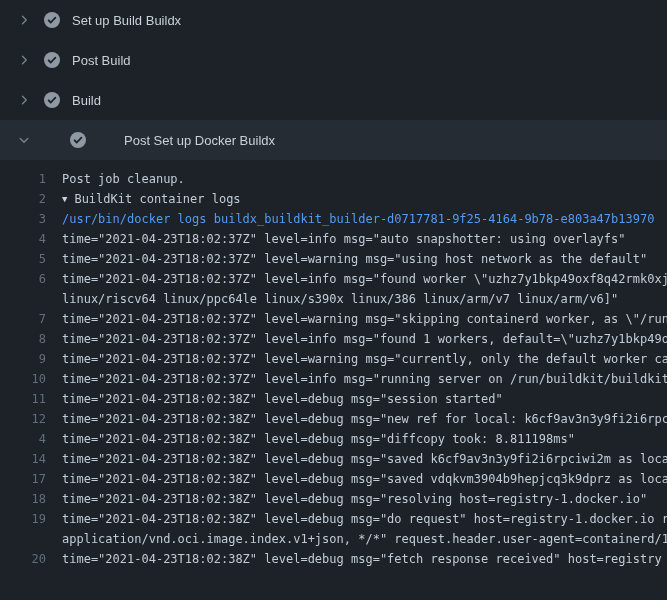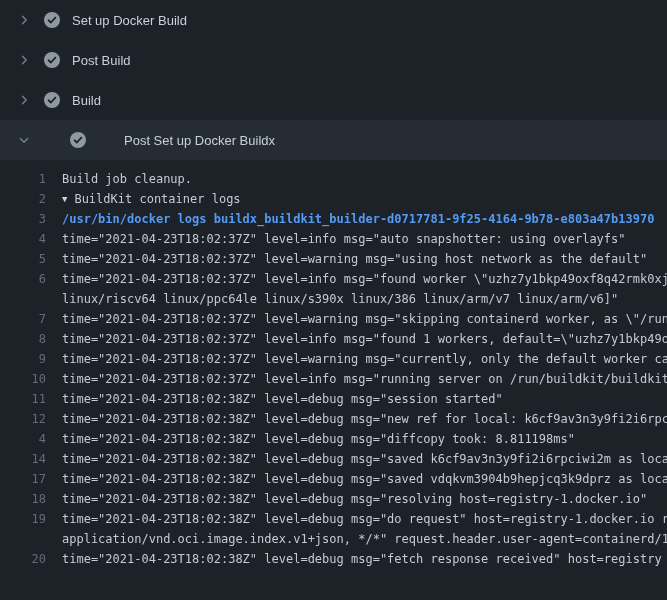--- a/index.html
+++ b/index.html
@@ -71,21 +71,21 @@
     user-select: none;
   }
   .txt {
     margin-left: 16px;
     color: var(--log-text);
     overflow: hidden;
     white-space: pre;
   }
   .log-line.command .txt {
     color: var(--command-text);
-    font-weight: bold;
+    font-weight: normal;
   }
   .toggle {
     display: inline-block;
     font-size: 9px;
     margin-right: 7px;
     color: var(--section-label);
     vertical-align: 1px;
     cursor: pointer;
   }
 </style>
@@ -99,21 +99,21 @@
           <svg viewBox="0 0 16 16" width="12" height="12">
             <path d="M6 3l5 5-5 5" fill="none" stroke="currentColor" stroke-width="1.8" stroke-linecap="round" stroke-linejoin="round"></path>
           </svg>
         </span>
         <span class="check">
           <svg viewBox="0 0 16 16" width="16" height="16">
             <circle cx="8" cy="8" r="8" fill="#8f99a3"></circle>
             <path d="M4.6 8.3l2.2 2.2 4.6-4.8" fill="none" stroke="#1d2128" stroke-width="1.8" stroke-linecap="round" stroke-linejoin="round"></path>
           </svg>
         </span>
-        <span class="section-label">Set up Docker Build</span>
+        <span class="section-label">Set up Build Buildx</span>
       </div>
       <div class="section-header">
         <span class="chevron">
           <svg viewBox="0 0 16 16" width="12" height="12">
             <path d="M6 3l5 5-5 5" fill="none" stroke="currentColor" stroke-width="1.8" stroke-linecap="round" stroke-linejoin="round"></path>
           </svg>
         </span>
         <span class="check">
           <svg viewBox="0 0 16 16" width="16" height="16">
             <circle cx="8" cy="8" r="8" fill="#8f99a3"></circle>
@@ -145,21 +145,21 @@
         <span class="check">
           <svg viewBox="0 0 16 16" width="16" height="16">
             <circle cx="8" cy="8" r="8" fill="#8f99a3"></circle>
             <path d="M4.6 8.3l2.2 2.2 4.6-4.8" fill="none" stroke="#1d2128" stroke-width="1.8" stroke-linecap="round" stroke-linejoin="round"></path>
           </svg>
         </span>
         <span class="section-label">Post Set up Docker Buildx</span>
       </div>
     </div>
   <div id="log" class="log">
-      <div class="log-line plain"><span class="num">1</span><span class="txt">Build job cleanup.</span></div>
+      <div class="log-line plain"><span class="num">1</span><span class="txt">Post job cleanup.</span></div>
       <div class="log-line group"><span class="num">2</span><span class="txt"><span class="toggle">▼</span><span>BuildKit container logs</span></span></div>
       <div class="log-line command"><span class="num">3</span><span class="txt">/usr/bin/docker logs buildx_buildkit_builder-d0717781-9f25-4164-9b78-e803a47b13970</span></div>
       <div class="log-line plain"><span class="num">4</span><span class="txt">time="2021-04-23T18:02:37Z" level=info msg="auto snapshotter: using overlayfs"</span></div>
       <div class="log-line plain"><span class="num">5</span><span class="txt">time="2021-04-23T18:02:37Z" level=warning msg="using host network as the default"</span></div>
       <div class="log-line plain"><span class="num">6</span><span class="txt">time="2021-04-23T18:02:37Z" level=info msg="found worker \"uzhz7y1bkp49oxf8q42rmk0xj</span></div>
       <div class="log-line wrap"><span class="num"></span><span class="txt">linux/riscv64 linux/ppc64le linux/s390x linux/386 linux/arm/v7 linux/arm/v6]"</span></div>
       <div class="log-line plain"><span class="num">7</span><span class="txt">time="2021-04-23T18:02:37Z" level=warning msg="skipping containerd worker, as \"/run</span></div>
       <div class="log-line plain"><span class="num">8</span><span class="txt">time="2021-04-23T18:02:37Z" level=info msg="found 1 workers, default=\"uzhz7y1bkp49o</span></div>
       <div class="log-line plain"><span class="num">9</span><span class="txt">time="2021-04-23T18:02:37Z" level=warning msg="currently, only the default worker ca</span></div>
       <div class="log-line plain"><span class="num">10</span><span class="txt">time="2021-04-23T18:02:37Z" level=info msg="running server on /run/buildkit/buildkit</span></div>

